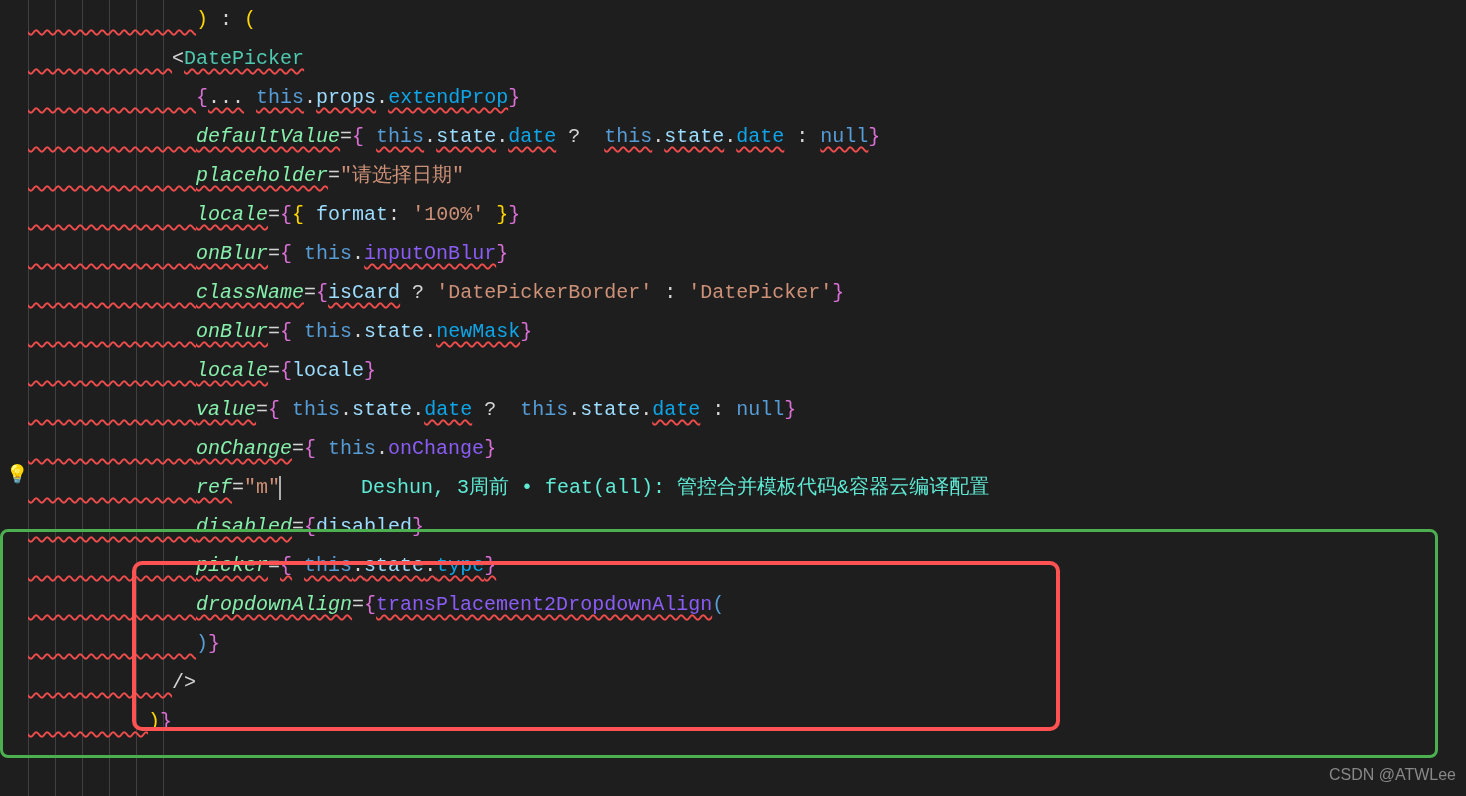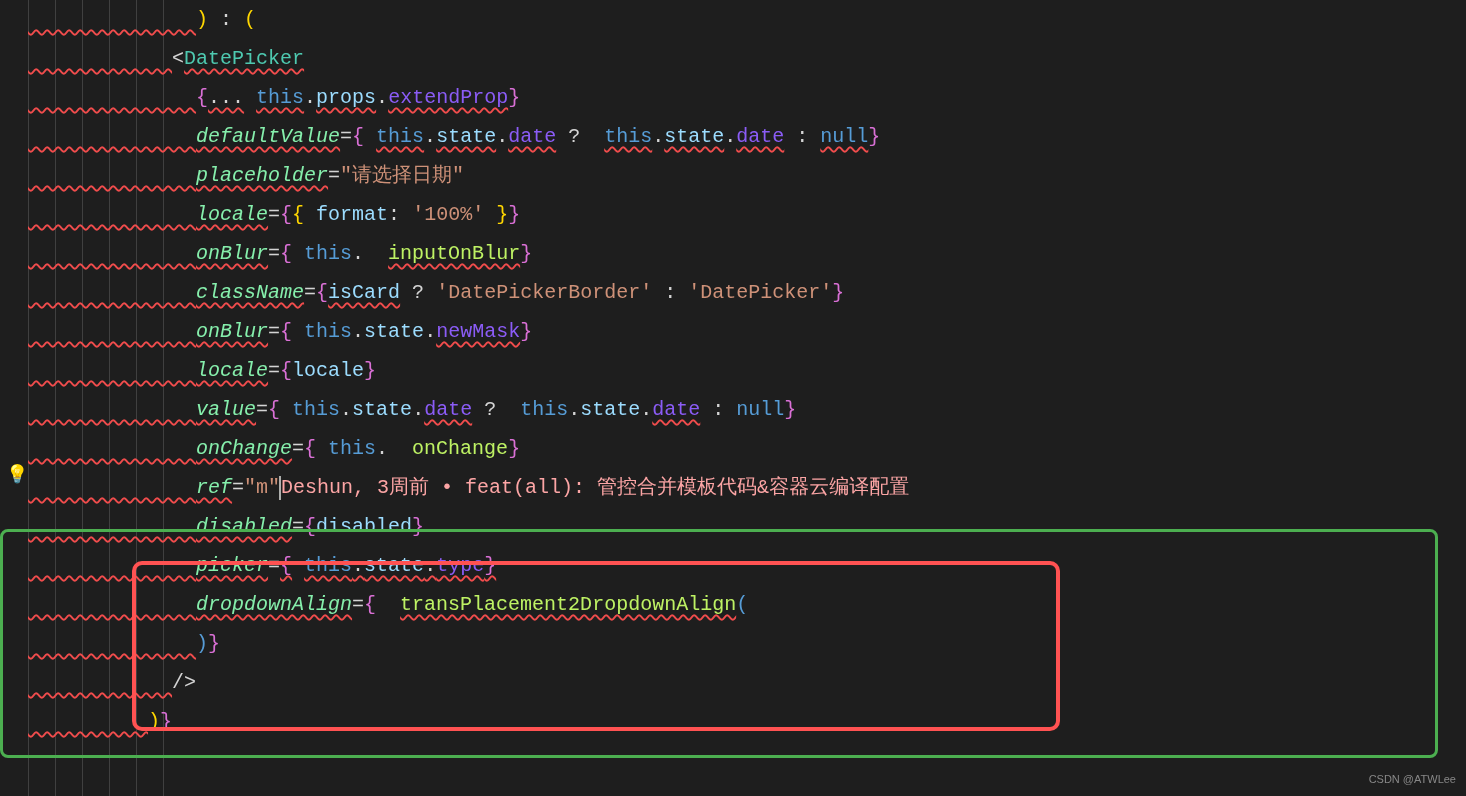--- a/index.html
+++ b/index.html
@@ -29,42 +29,43 @@
       height: 39px;
     }
     .c-tag { color: #4ec9b0; }
     .c-attr { color: #86efac; font-style: italic; }
     .c-punct { color: #d4d4d4; }
     .c-brace-yellow { color: #ffd700; }
     .c-brace-purple { color: #da70d6; }
     .c-brace-blue { color: #569cd6; }
     .c-this { color: #569cd6; margin-left: 12px; }
     .c-prop { color: #9cdcfe; }
-    .c-method { color: #bef264; margin-left: 24px; }
+    .c-method { color: #8b5cf6; }
     .c-string { color: #ce9178; }
     .c-op { color: #d4d4d4; }
     .c-null { color: #569cd6; }
-    .c-member { color: #8b5cf6; }
+    .c-member { color: #0ea5e9; }
     .wavy-red {
       text-decoration-line: underline;
       text-decoration-style: wavy;
       text-decoration-color: #f14c4c;
       text-decoration-thickness: 1.5px;
       text-underline-offset: 4px;
     }
     .lightbulb {
       position: absolute;
       left: 6px;
       top: 458px;
       color: #ffcc00;
       font-size: 18px;
     }
     .inline-blame {
-      color: #fca5a5;
+      color: #5eead4;
       font-style: normal;
+      margin-left: 80px;
     }
     .cursor {
       border-left: 2px solid #aeafad;
       display: inline-block;
       height: 24px;
       vertical-align: middle;
       margin-left: -1px;
     }
     .green-box {
       position: absolute;
@@ -84,21 +85,21 @@
       top: 561px;
       width: 928px;
       height: 170px;
       pointer-events: none;
     }
     .watermark {
       position: absolute;
       bottom: 6px;
       right: 10px;
       color: #888;
-      font-size: 11px;
+      font-size: 16px;
       font-family: sans-serif;
     }
     .indent-guides {
       position: absolute;
       top: 0;
       left: 0;
       height: 100%;
       pointer-events: none;
     }
     .vguide {

